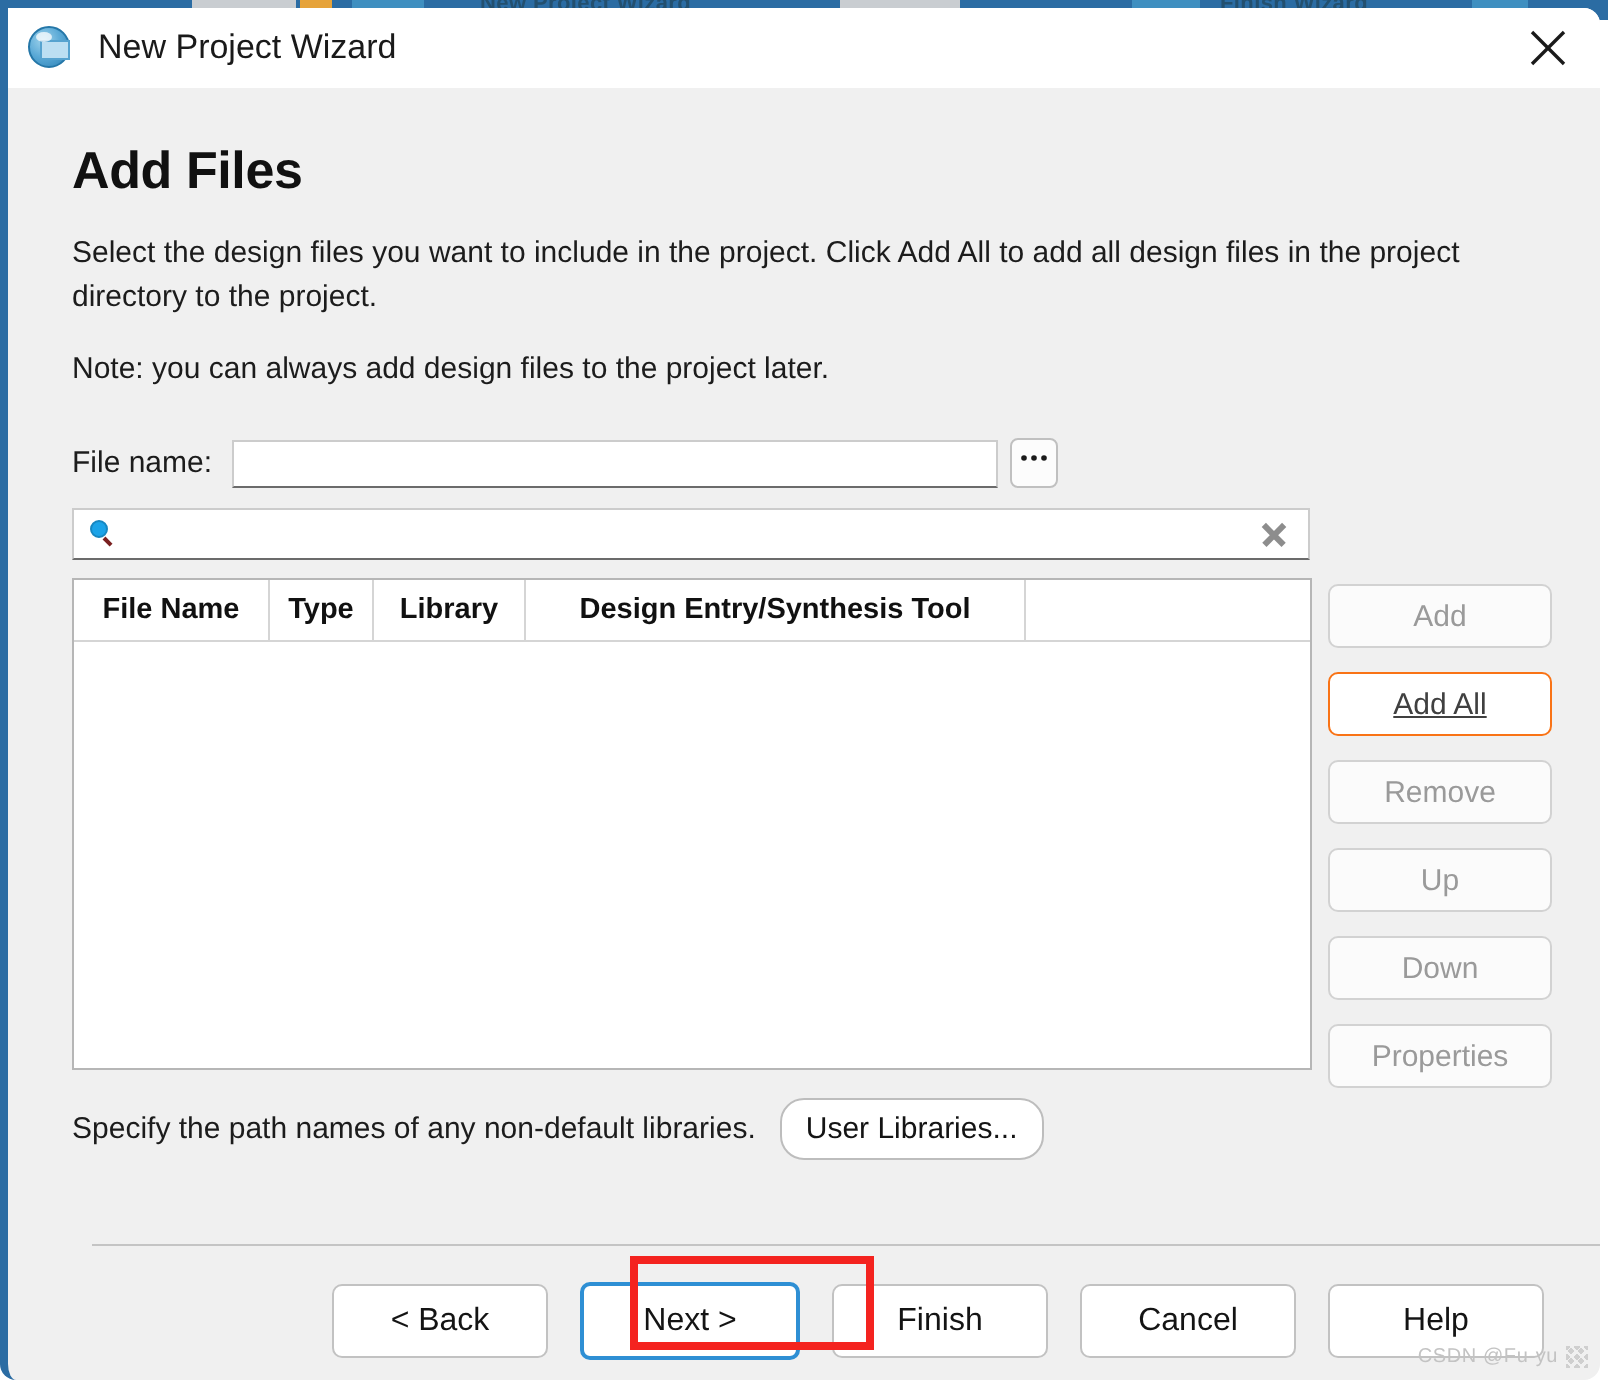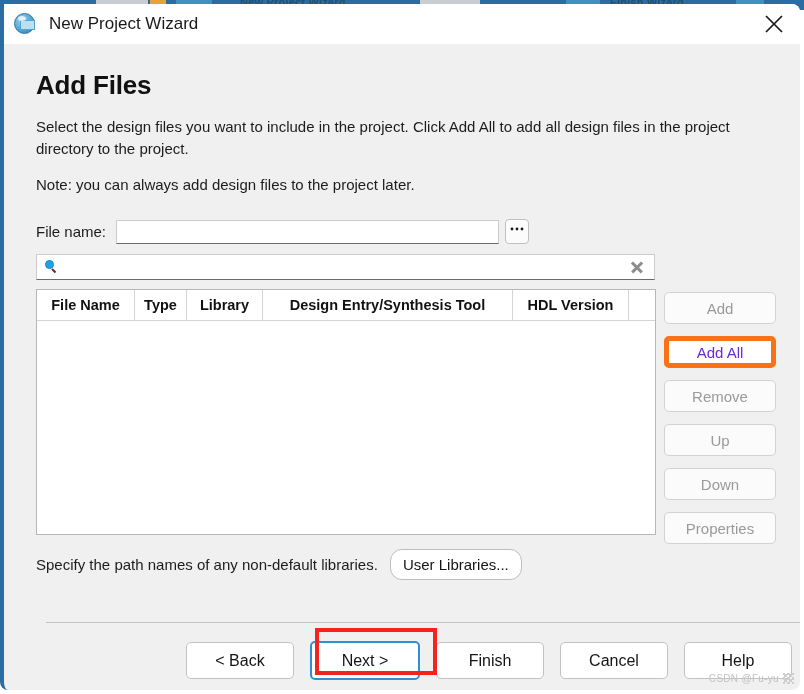--- a/index.html
+++ b/index.html
@@ -284,24 +284,25 @@
     box-sizing: border-box;
     font-family: "Liberation Sans", sans-serif;
     font-size: 15px;
     color: #9a9a9a;
     cursor: default;
     display: flex;
     align-items: center;
     justify-content: center;
   }
   .side-btn.enabled {
-    color: #6d28d9;
-    background: #ffffff;
-    border: 5px solid #f97316;
-    cursor: pointer;
+    color: #404040;
+    background: #ffffff;
+    border: 1px solid #f97316;
+    cursor: pointer;
+    text-decoration: underline;
   }
 
   
   #userlib-row {
     display: flex;
     align-items: center;
     margin-top: 14px;
     margin-left: 4px;
   }
   #userlib-text {
@@ -334,21 +335,21 @@
   }
   #footer {
     position: absolute;
     left: 0;
     top: 627px;
     width: 796px;
     height: 59px;
     display: flex;
     align-items: center;
     justify-content: flex-end;
-    padding-right: 8px;
+    padding-right: 28px;
     box-sizing: border-box;
   }
   .footer-btn {
     width: 106px;
     height: 35px;
     margin-left: 16px;
     background: #ffffff;
     border: 1px solid #c2c2c2;
     border-radius: 5px;
     font-family: "Liberation Sans", sans-serif;
@@ -453,21 +454,20 @@
           <i></i>
       </span>
     </div>
 
     <div id="file-table">
       <div id="table-head">
         <div class="th" style="width:98px">File Name</div>
         <div class="th" style="width:52px">Type</div>
         <div class="th" style="width:76px">Library</div>
         <div class="th" style="width:250px">Design Entry/Synthesis Tool</div>
-        <div class="th" style="width:116px">HDL Version</div>
         <div class="th" style="width:26px"></div>
       </div>
       <div id="table-body"></div>
     </div>
 
     <div id="side-buttons">
       <div class="side-btn">Add</div>
       <div class="side-btn enabled">Add All</div>
       <div class="side-btn">Remove</div>
       <div class="side-btn">Up</div>

